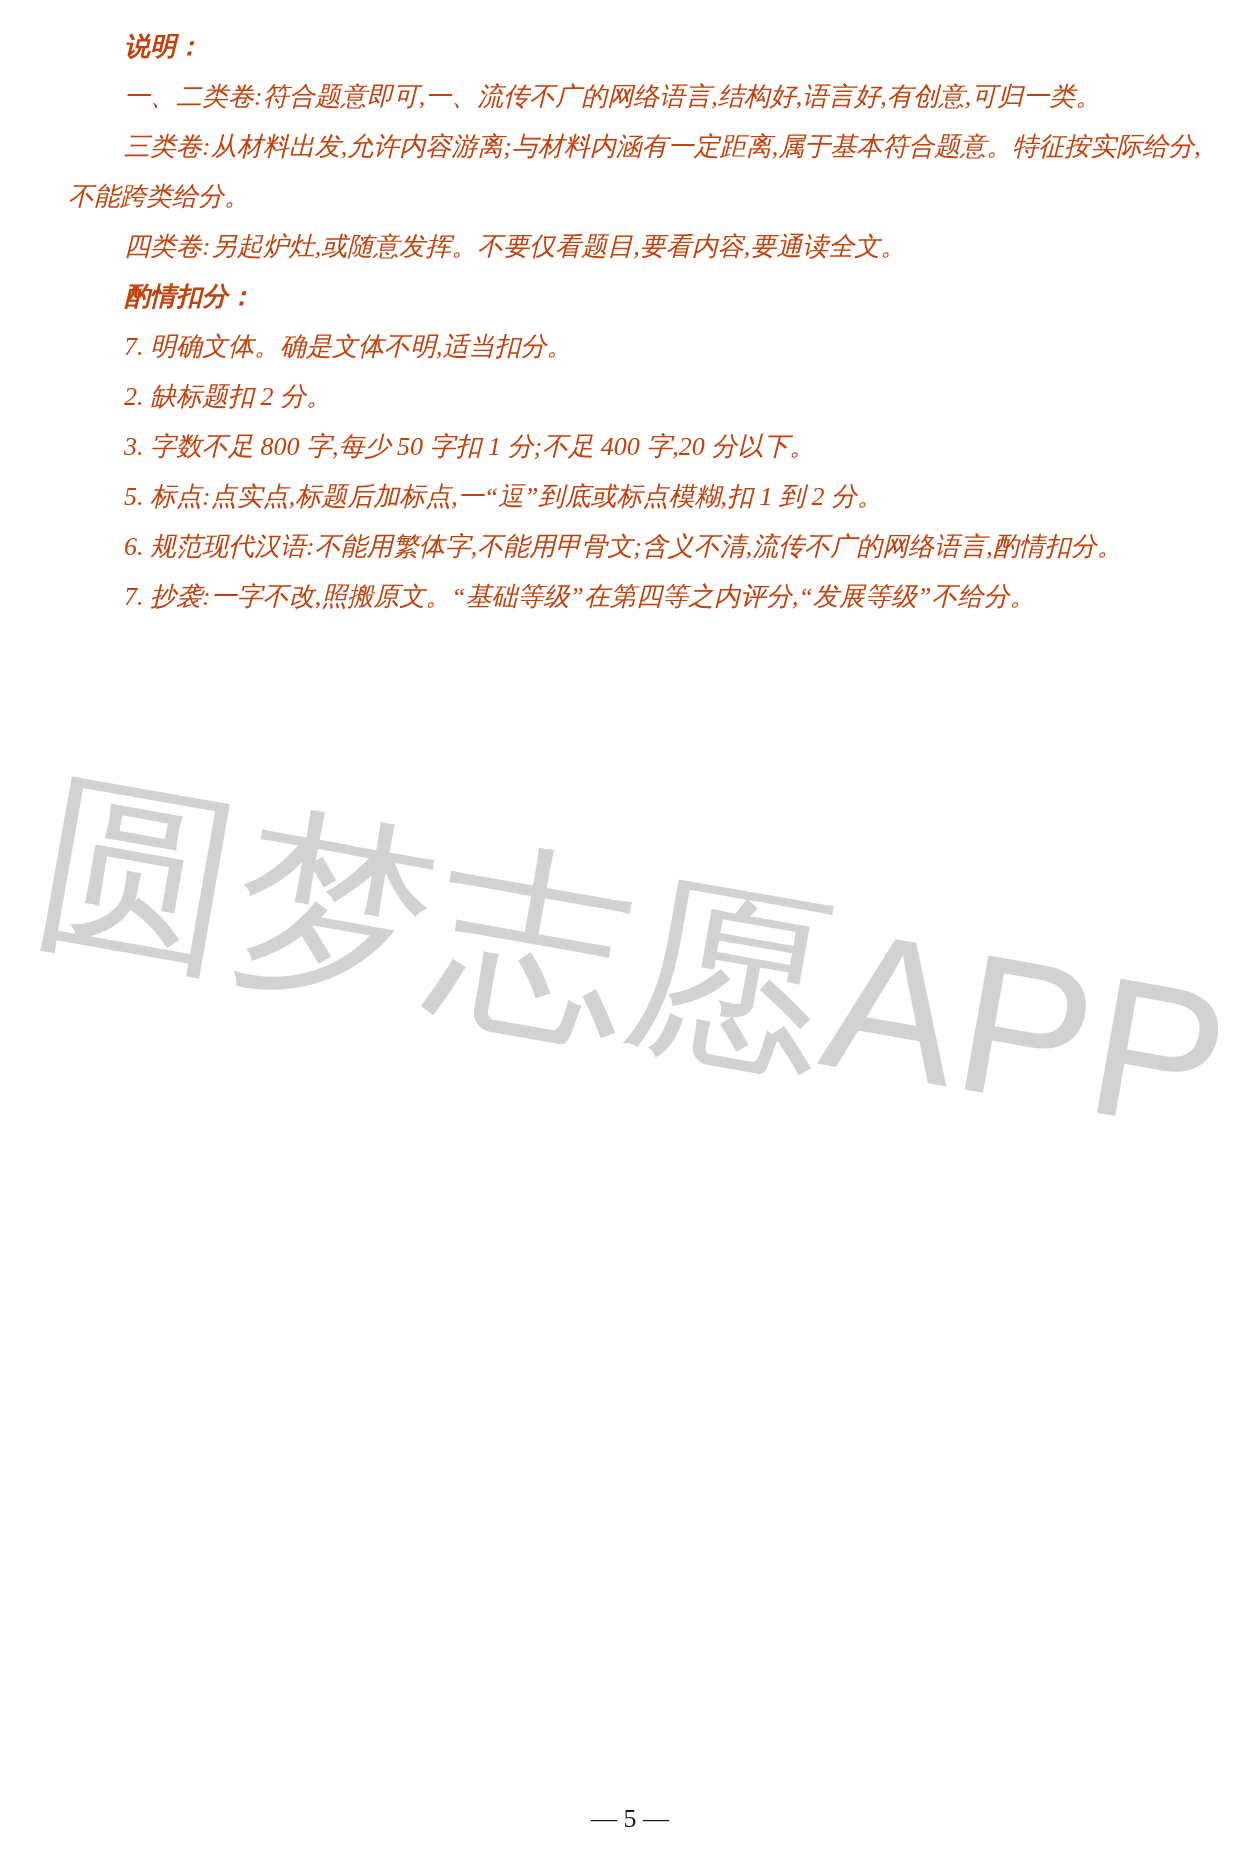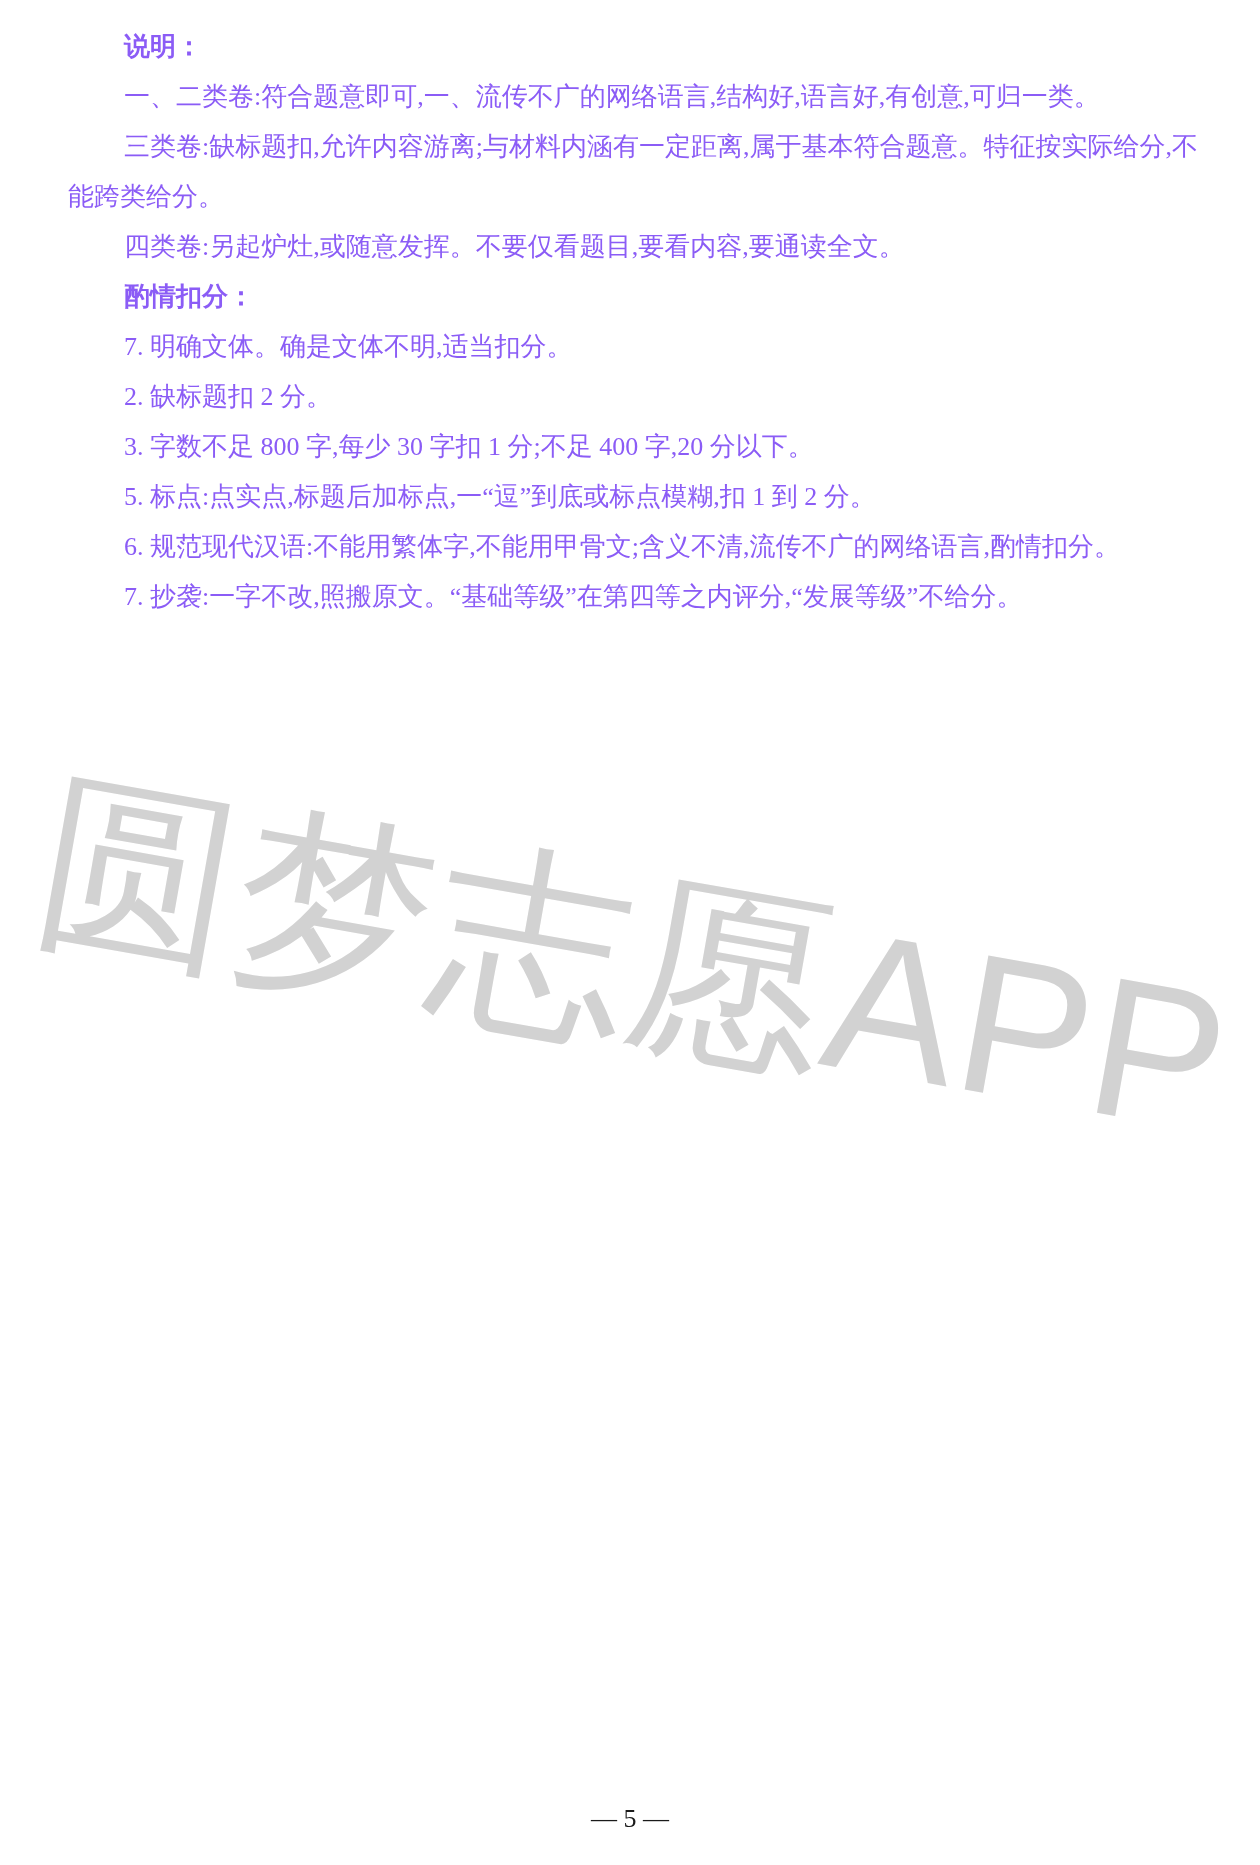--- a/index.html
+++ b/index.html
@@ -59,37 +59,37 @@
     z-index: 1;
   }
 </style>
 </head>
 <body>
 
 <div class="page" style="background: rgb(255, 255, 255);">
 
   <div class="watermark" style="color: rgb(210, 210, 210);">圆梦志愿APP</div>
 
-  <div class="content" style="color: #8b5cf6;">
+  <div class="content" style="color: #c2410c; font-style: italic;">
 
     <p class="heading">说明：</p>
 
     <p>一、二类卷:符合题意即可,一、流传不广的网络语言,结构好,语言好,有创意,可归一类。</p>
 
-    <p>三类卷:缺标题扣,允许内容游离;与材料内涵有一定距离,属于基本符合题意。特征按实际给分,不能跨类给分。</p>
+    <p>三类卷:从材料出发,允许内容游离;与材料内涵有一定距离,属于基本符合题意。特征按实际给分,不能跨类给分。</p>
 
     <p>四类卷:另起炉灶,或随意发挥。不要仅看题目,要看内容,要通读全文。</p>
 
     <p class="heading">酌情扣分：</p>
 
     <p>7. 明确文体。确是文体不明,适当扣分。</p>
 
     <p>2. 缺标题扣 2 分。</p>
 
-    <p>3. 字数不足 800 字,每少 30 字扣 1 分;不足 400 字,20 分以下。</p>
+    <p>3. 字数不足 800 字,每少 50 字扣 1 分;不足 400 字,20 分以下。</p>
 
 
     <p>5. 标点:点实点,标题后加标点,一“逗”到底或标点模糊,扣 1 到 2 分。</p>
 
     <p>6. 规范现代汉语:不能用繁体字,不能用甲骨文;含义不清,流传不广的网络语言,酌情扣分。</p>
 
     <p>7. 抄袭:一字不改,照搬原文。“基础等级”在第四等之内评分,“发展等级”不给分。</p>
 
   </div>
 

